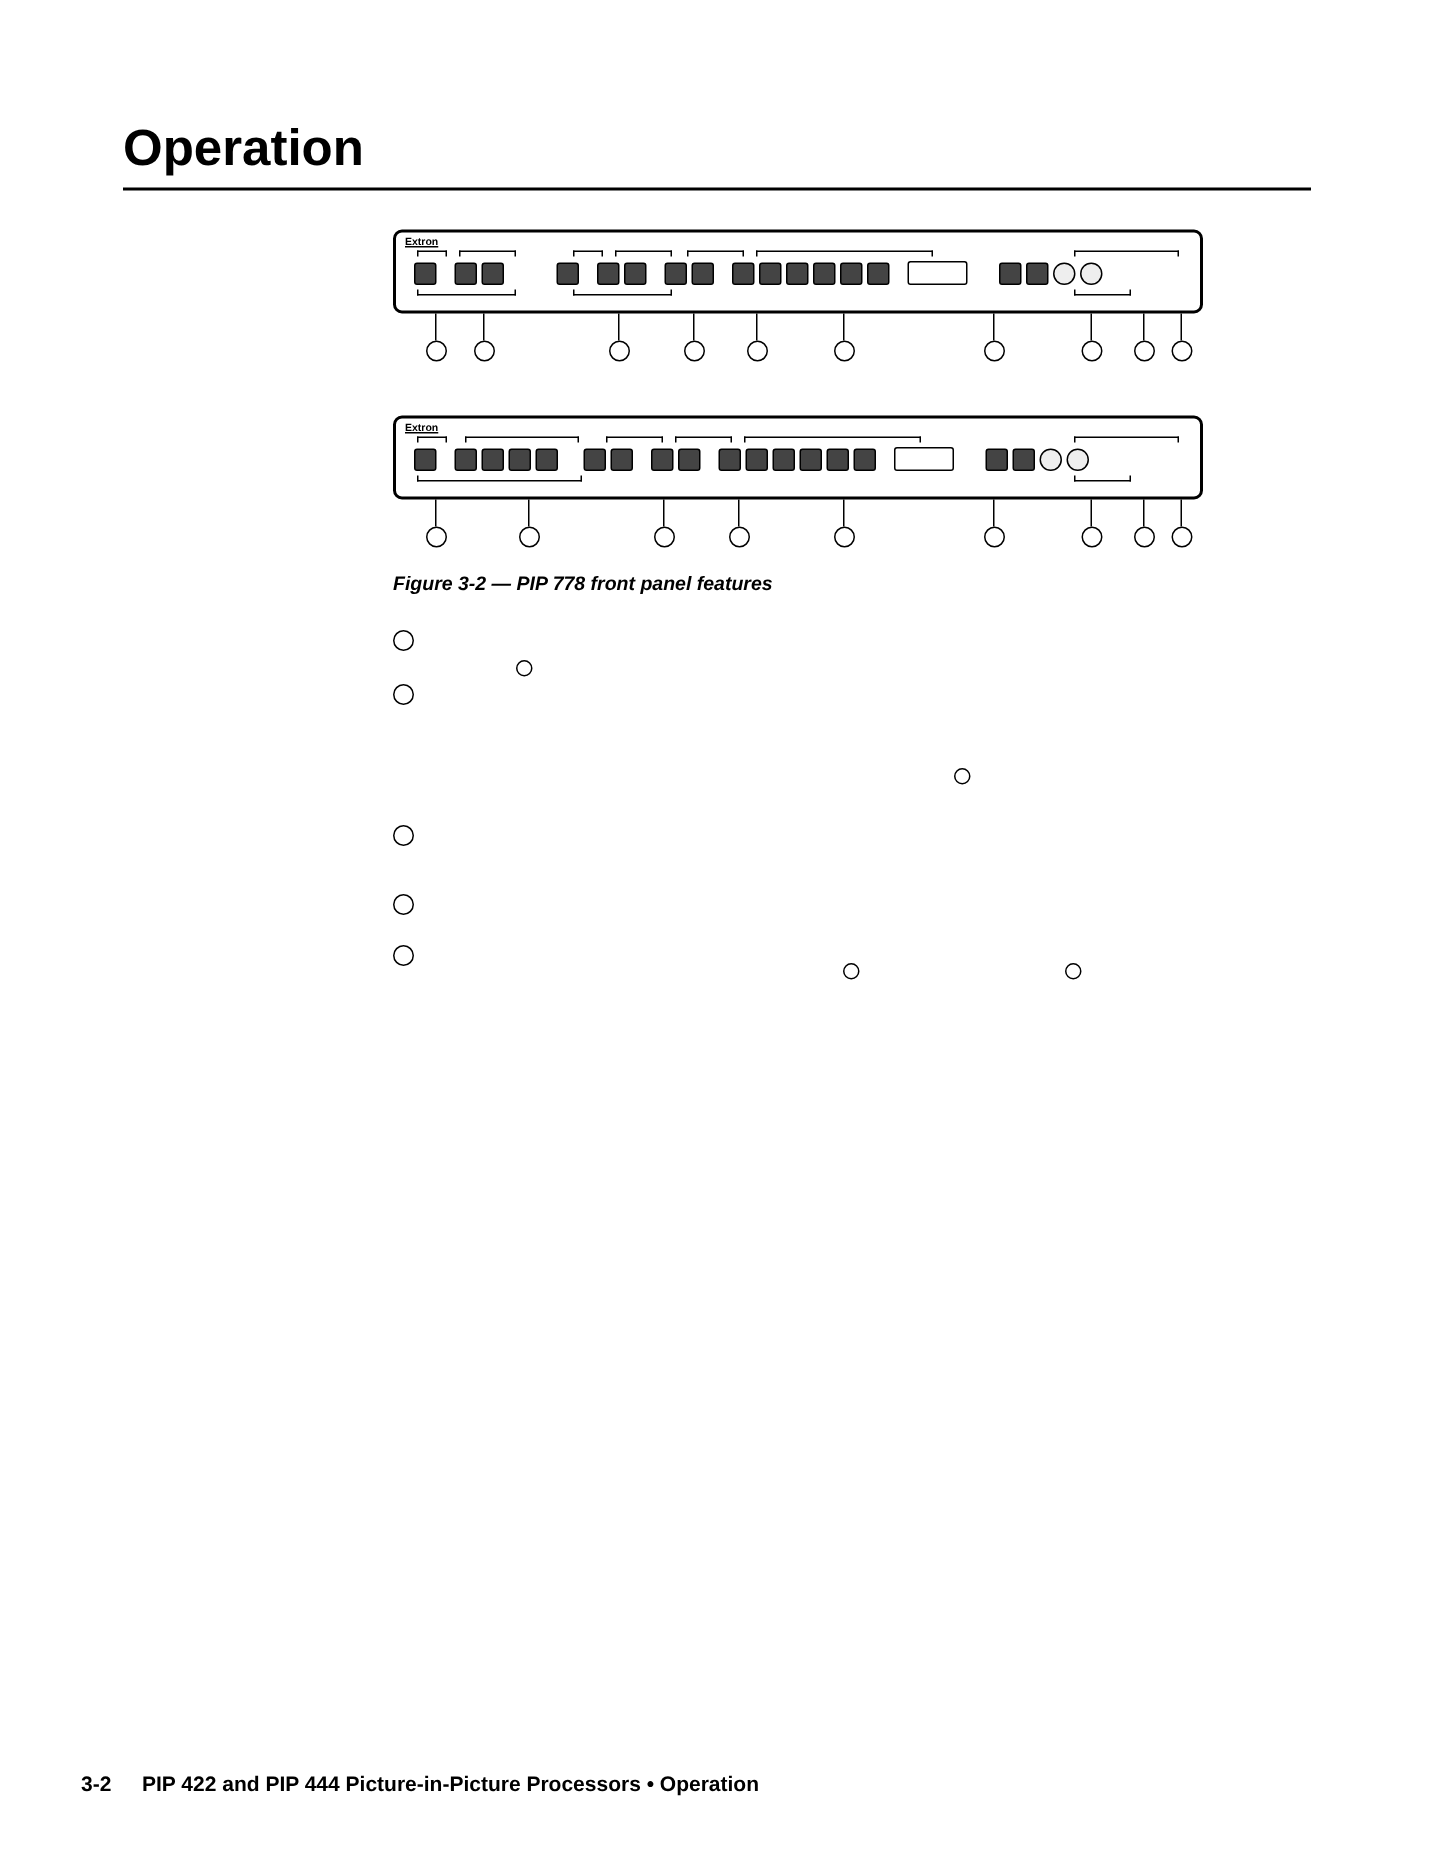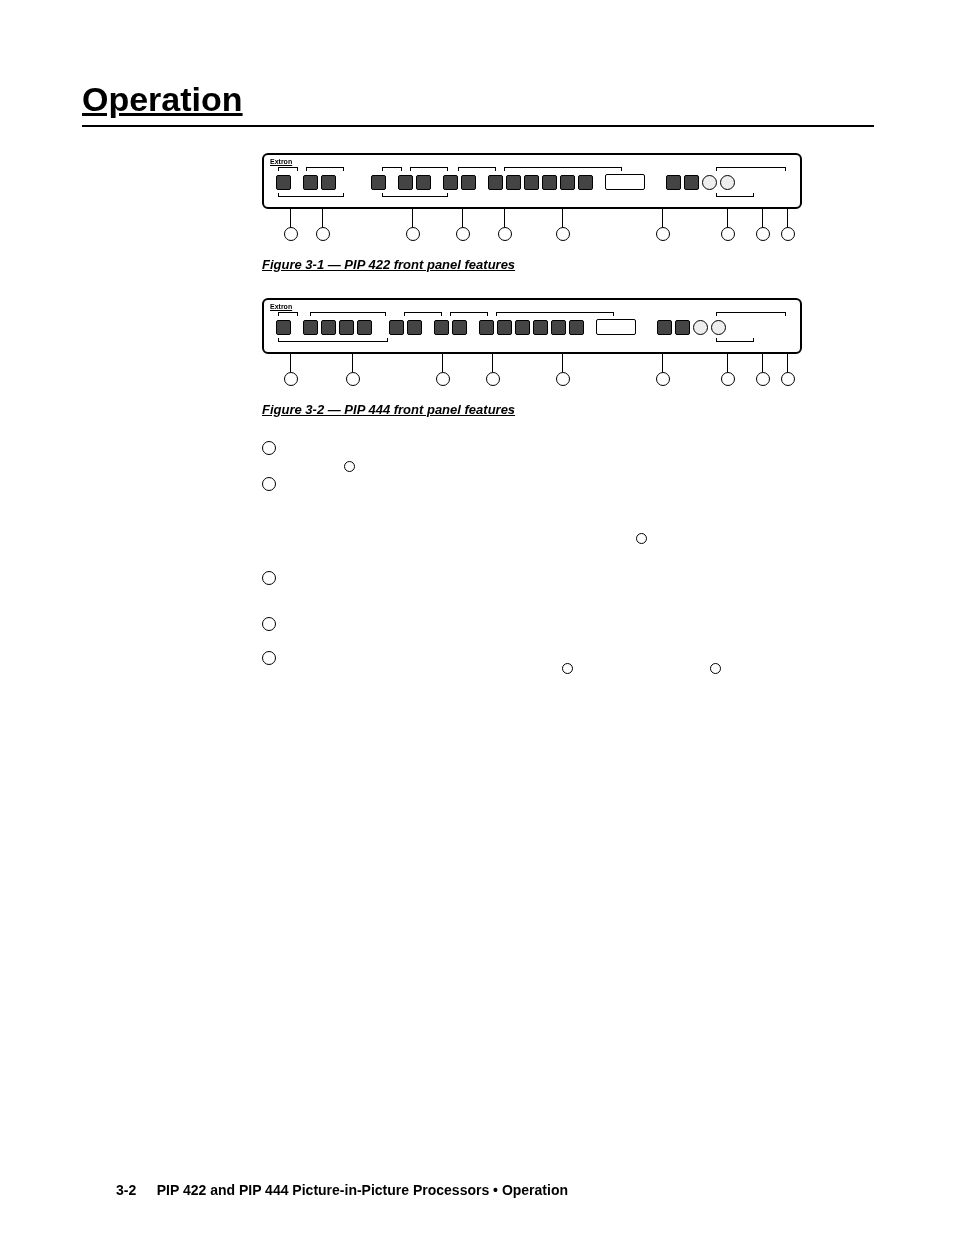--- a/index.html
+++ b/index.html
@@ -8,21 +8,20 @@
     font-family: Arial, Helvetica, sans-serif;
     width: 954px;
     height: 1235px;
     position: relative;
     overflow: hidden;
   }
   .page {
     position: absolute;
     inset: 0;
     padding: 80px 80px 40px 90px;
-    text-decoration: underline;
   }
   .chapter-title {
     font-size: 34px;
     font-weight: 900;
     color: #000;
     letter-spacing: 0px;
     padding-bottom: 6px;
     border-bottom: 2px solid #000;
     margin-bottom: 26px;
     margin-left: -8px;
@@ -116,21 +115,21 @@
   }
   .circle-marker {
     position:absolute;
     width:14px; height:14px; border:1px solid #000; border-radius:50%;
   }
   .footer {
     position:absolute;
     bottom: 36px;
     left: 0; right: 0;
     text-align: left;
-    padding-left: 116px;
+    padding-left: 54px;
   }
   .pgnum { font-weight: 800; font-size: 14px; display:inline-block; margin-right: 16px;}
   .foot-text { font-weight: 800; font-size: 14px; display:inline-block;}
 </style>
 </head>
 <body>
 
 <div class="page">
 
   <div class="chapter-title">Operation</div>
@@ -187,21 +186,20 @@
       <span class="co" style="left:60px;"></span>
       <span class="co" style="left:150px;"></span>
       <span class="co" style="left:200px;"></span>
       <span class="co" style="left:242px;"></span>
       <span class="co" style="left:300px;"></span>
       <span class="co" style="left:400px;"></span>
       <span class="co" style="left:465px;"></span>
       <span class="co" style="left:500px;"></span>
       <span class="co" style="left:525px;"></span>
     </div>
-    <div class="caption">Figure 3-1 — PIP 422 front panel features</div>
   </div>
 
   <div class="figure-wrap" style="margin-top:26px;">
     <div class="device">
       <span class="brand">Extron</span>
       <div class="group-top" style="left:14px; width:20px;"></div>
       <div class="group-top" style="left:46px; width:76px;"></div>
       <div class="group-top" style="left:140px; width:38px;"></div>
       <div class="group-top" style="left:186px; width:38px;"></div>
       <div class="group-top" style="left:232px; width:118px;"></div>
@@ -243,21 +241,21 @@
       <span class="co" style="left:28px;"></span>
       <span class="co" style="left:90px;"></span>
       <span class="co" style="left:180px;"></span>
       <span class="co" style="left:230px;"></span>
       <span class="co" style="left:300px;"></span>
       <span class="co" style="left:400px;"></span>
       <span class="co" style="left:465px;"></span>
       <span class="co" style="left:500px;"></span>
       <span class="co" style="left:525px;"></span>
     </div>
-    <div class="caption">Figure 3-2 — PIP 444 front panel features</div>
+    <div class="caption">Figure 3-2 — PIP 778 front panel features</div>
   </div>
 
   <div class="features">
     <div class="feature-row">
       <span class="circle-marker" style="left:0px; top:10px;"></span>
       <span class="circle-marker" style="left:82px; top:30px; width:11px; height:11px;"></span>
     </div>
     <div class="feature-row" style="margin-top:18px;">
       <span class="circle-marker" style="left:0px; top:0px;"></span>
     </div>

